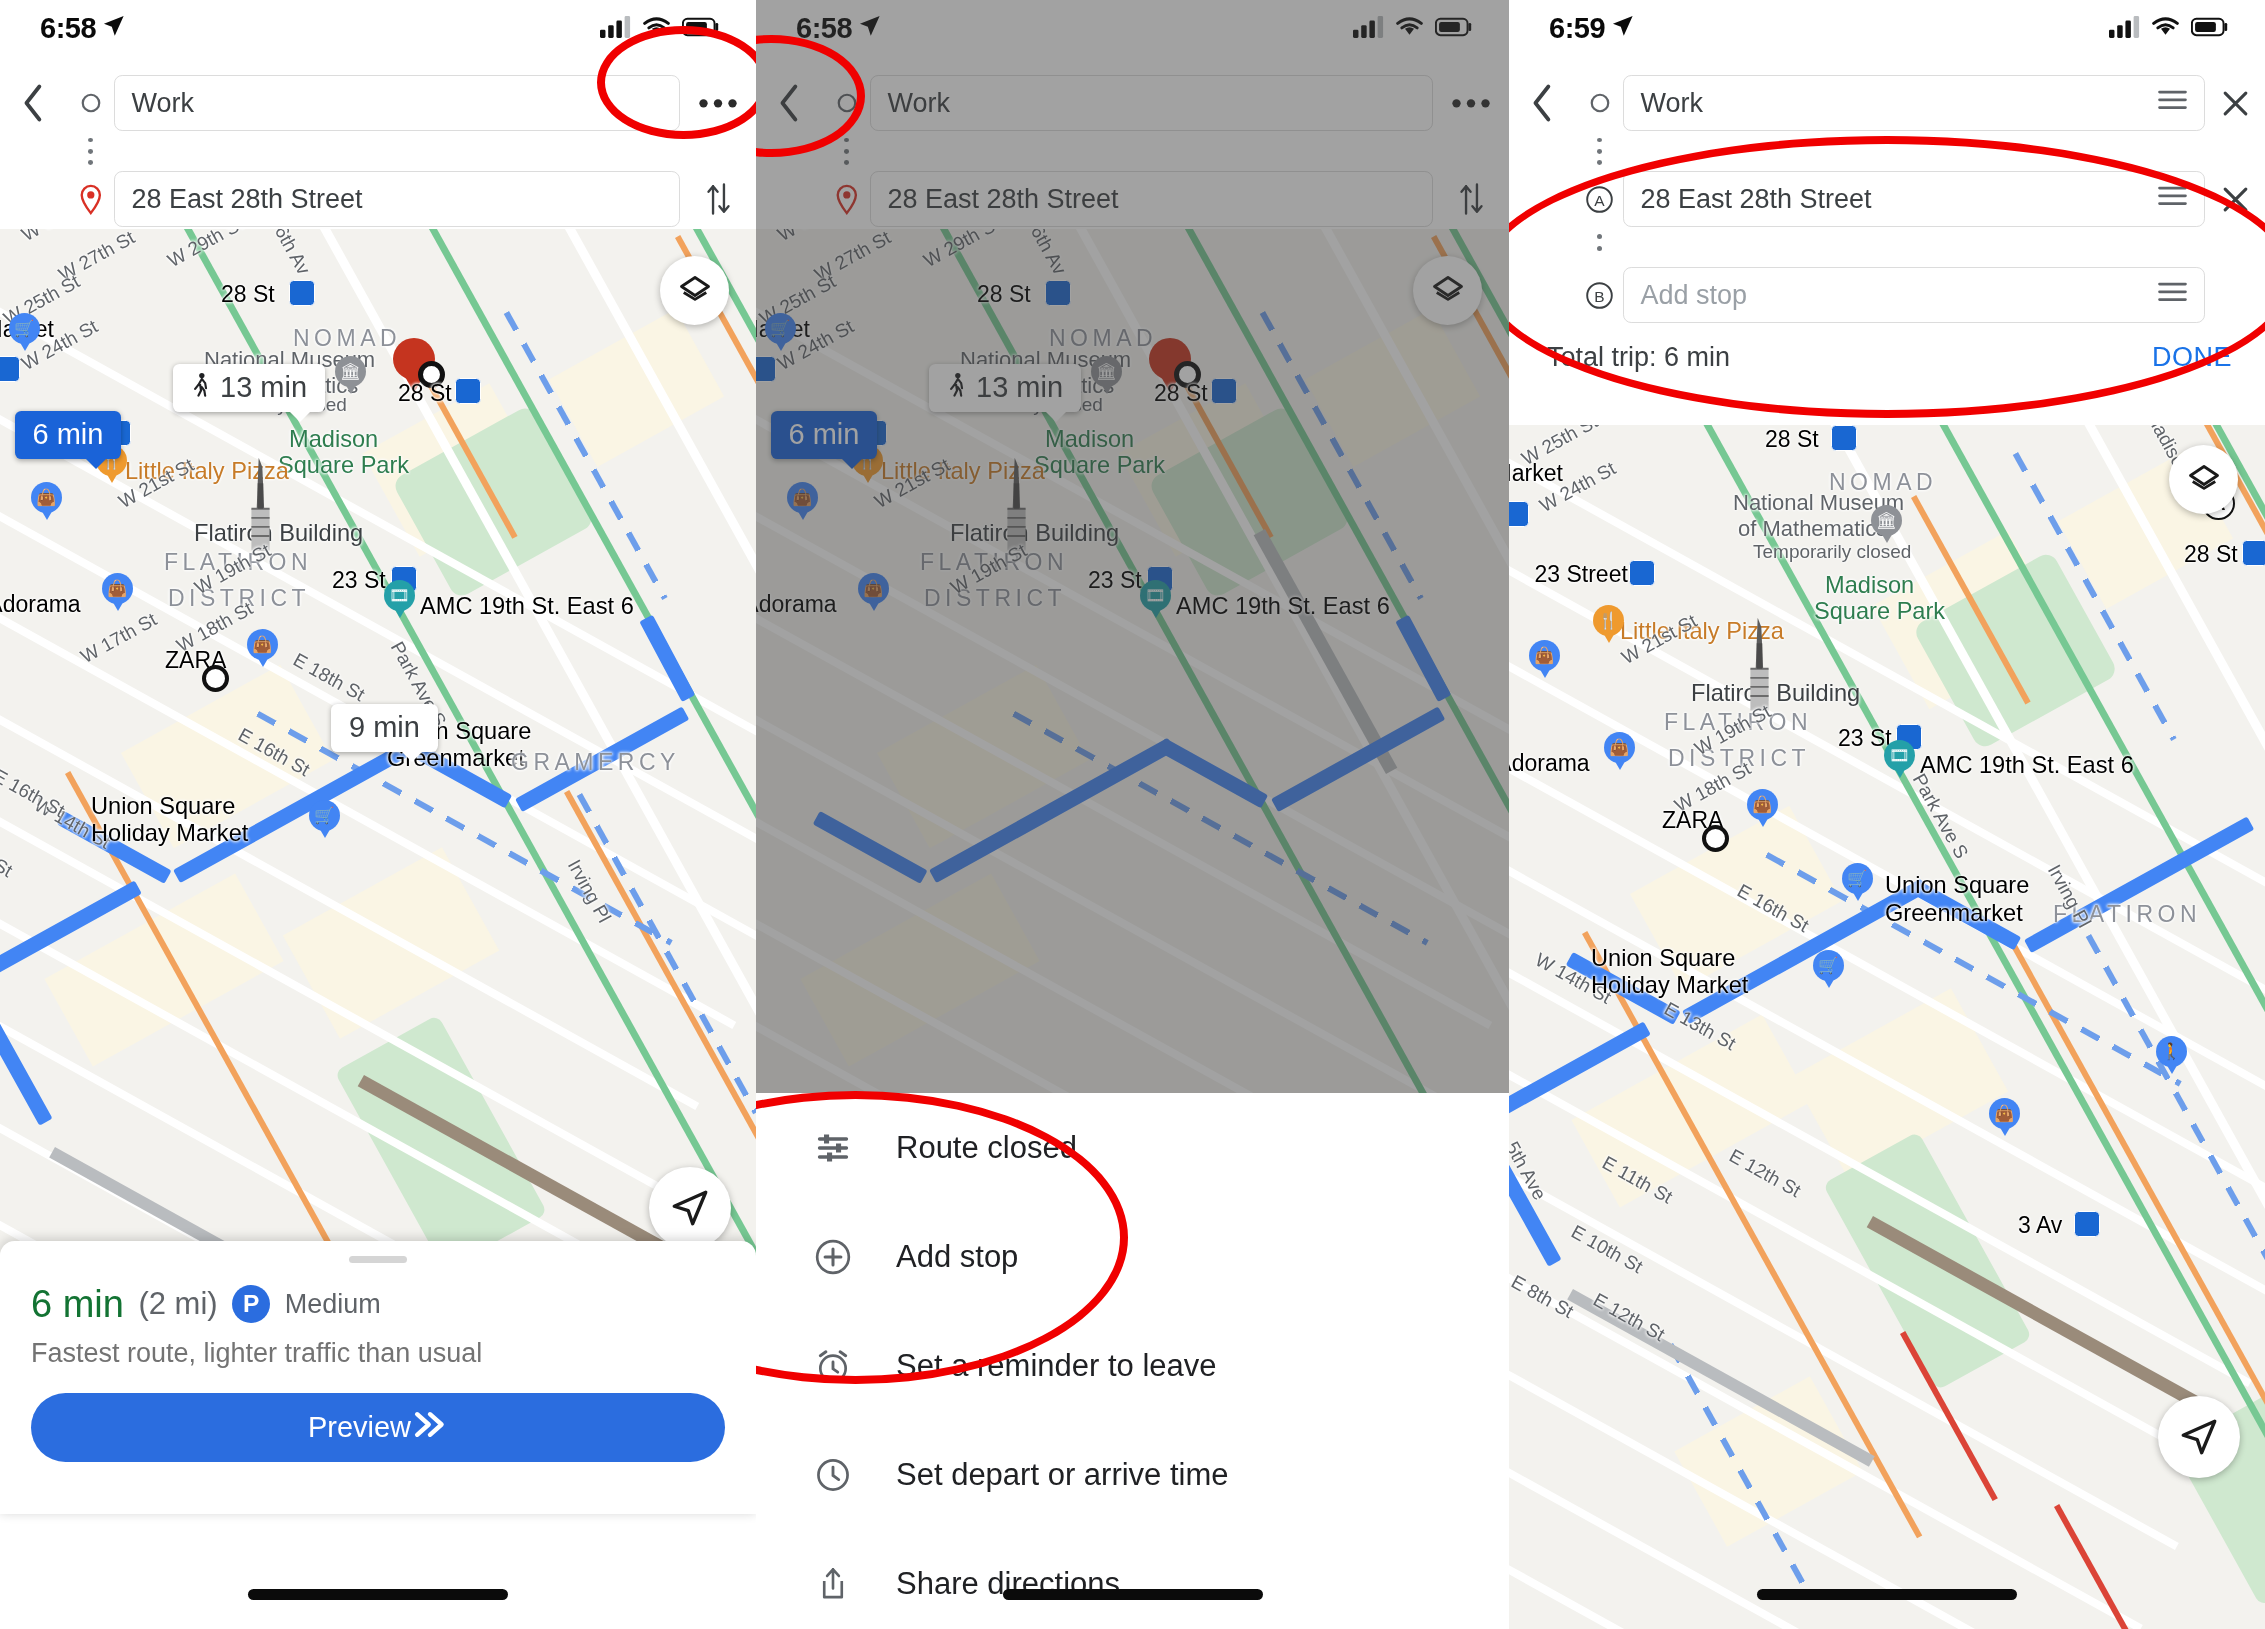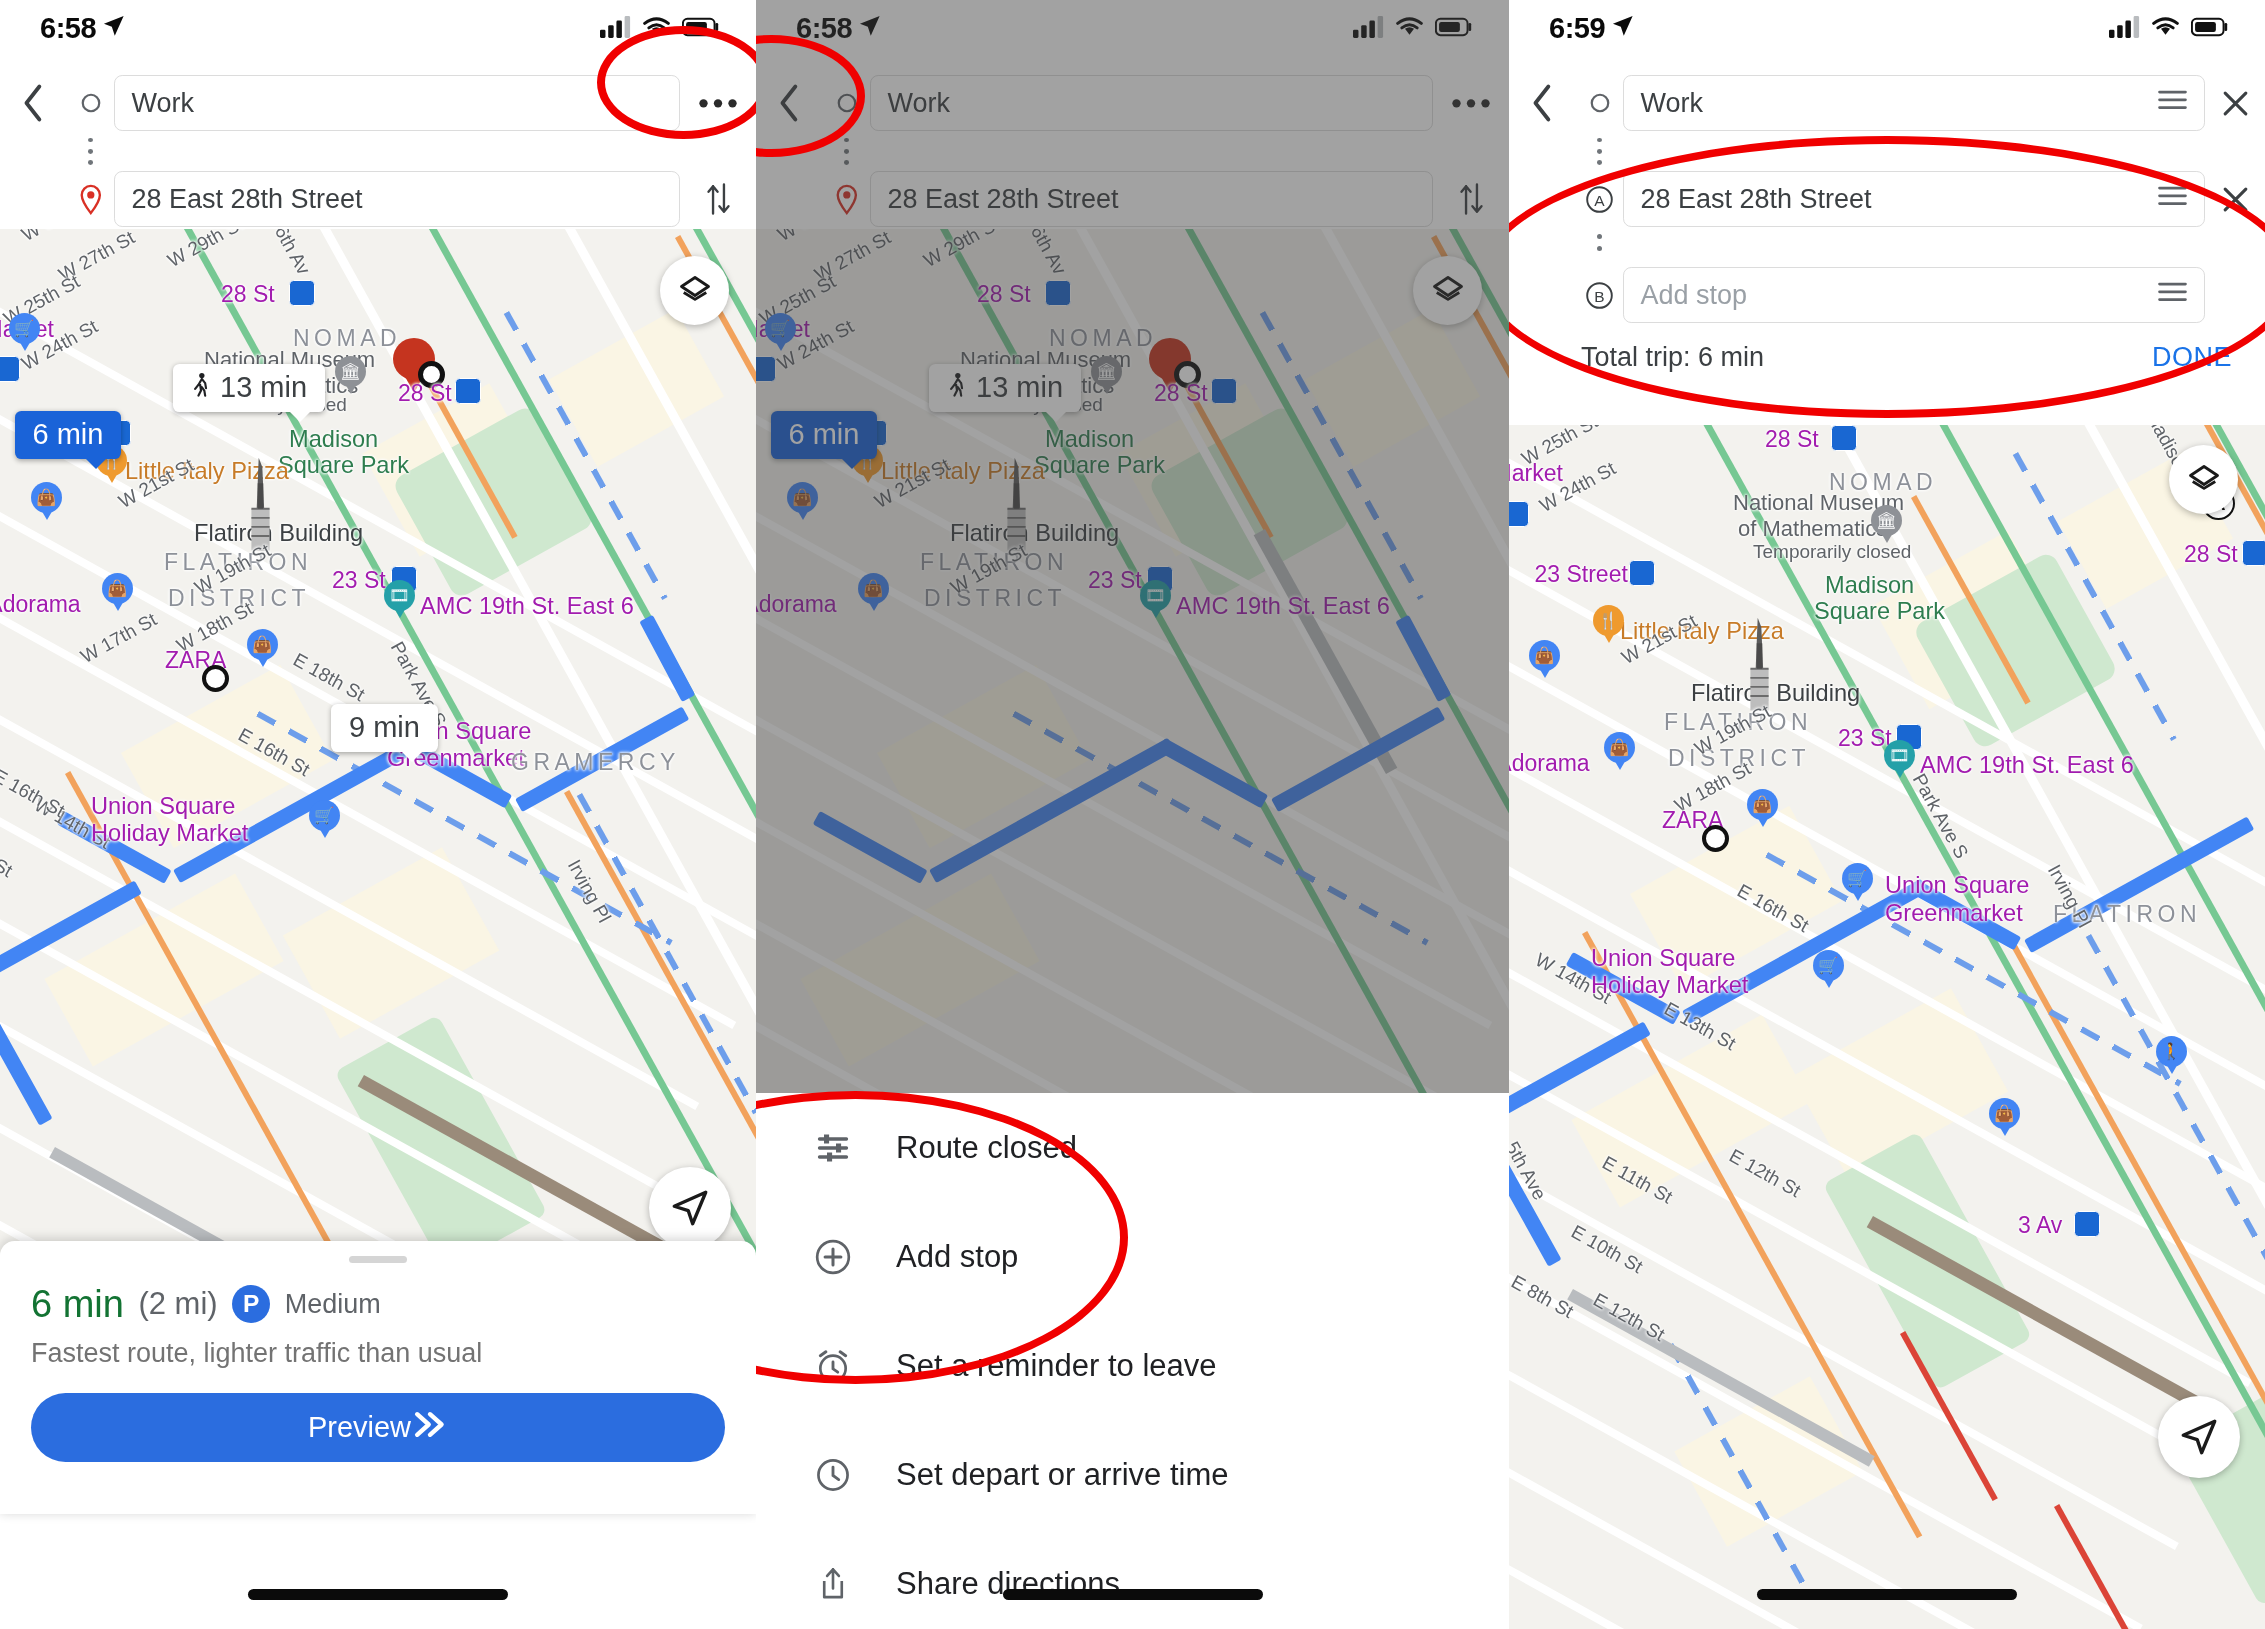--- a/index.html
+++ b/index.html
@@ -63,21 +63,21 @@
   .road.red { background: #db4437; }
   .road.grey { background: #b9bcbf; }
   .road.brown { background: #9a8b7a; }
   .road.dashblue { background: transparent;
     background-image: repeating-linear-gradient(to right, #6d9eeb 0 20px, transparent 20px 36px);
     height: 5.5px; }
   .park { position:absolute; background:#cfe8cf; }
   .routeline { position:absolute; background:#4285f4; transform-origin: 0 0; border-radius:2.7px; }
   .maplabel { position: absolute; font-size: 19px; color: #5f6368; white-space: nowrap;
               transform-origin: 0 0; text-shadow: 0 0 3.6px #fff, 0 0 3.6px #fff, 0 0 2.7px #fff; }
-  .maplabel.blue { color:#a21caf; }
+  .maplabel.blue { color:#000000; }
   .maplabel.green { color:#2e7d4f; }
   .maplabel.orange { color:#c77b28; }
   .maplabel.hood { color:#8d9199; letter-spacing: 4.5px; font-size: 23px; }
   .mpin { position:absolute; width:31px; height:42px; }
   .mpin .head { width:31px; height:31px; border-radius:50%; background:#4285f4;
                 display:flex; align-items:center; justify-content:center; color:#fff; font-size:16.4px; }
   .mpin .tip { width:0;height:0;margin:-5.5px auto 0;border-left:7.3px solid transparent;
                border-right:7.3px solid transparent; border-top:12.7px solid #4285f4; }
   .mpin.orange .head { background:#ef9a2e; } .mpin.orange .tip { border-top-color:#ef9a2e; }
   .mpin.teal .head { background:#24a0a8; } .mpin.teal .tip { border-top-color:#24a0a8; }
@@ -132,21 +132,21 @@
   .dim { position:absolute; inset:0; background:rgba(60,60,60,0.48); }
   .sheet { position:absolute; left:0; right:0; bottom:0; background:#fff; }
   .sheet-item { display:flex; align-items:center; height:109px; padding-left:51px; gap:38px; }
   .sheet-label { font-size:31px; color:#202124; }
   .sheet-ic { width:51px; display:flex; align-items:center; justify-content:center; flex:0 0 51px; }
 
   
   .ellipse { position:absolute; border:8.2px solid #f00000; border-radius:50%; pointer-events:none; }
 
   .total-row { display:flex; align-items:center; justify-content:space-between;
-               padding:5.5px 33px 0 38px; height:51px;margin-left:34px; }
+               padding:5.5px 33px 0 38px; height:51px; }
   .total-txt { font-size:27px; color:#3c4043; }
   .done-txt { font-size:27px; color:#1a73e8; font-weight:500; letter-spacing:0.5px; }
 </style>
 </head>
 <body>
 
 <div class="screens">
 
   <div class="panel p1">
 

